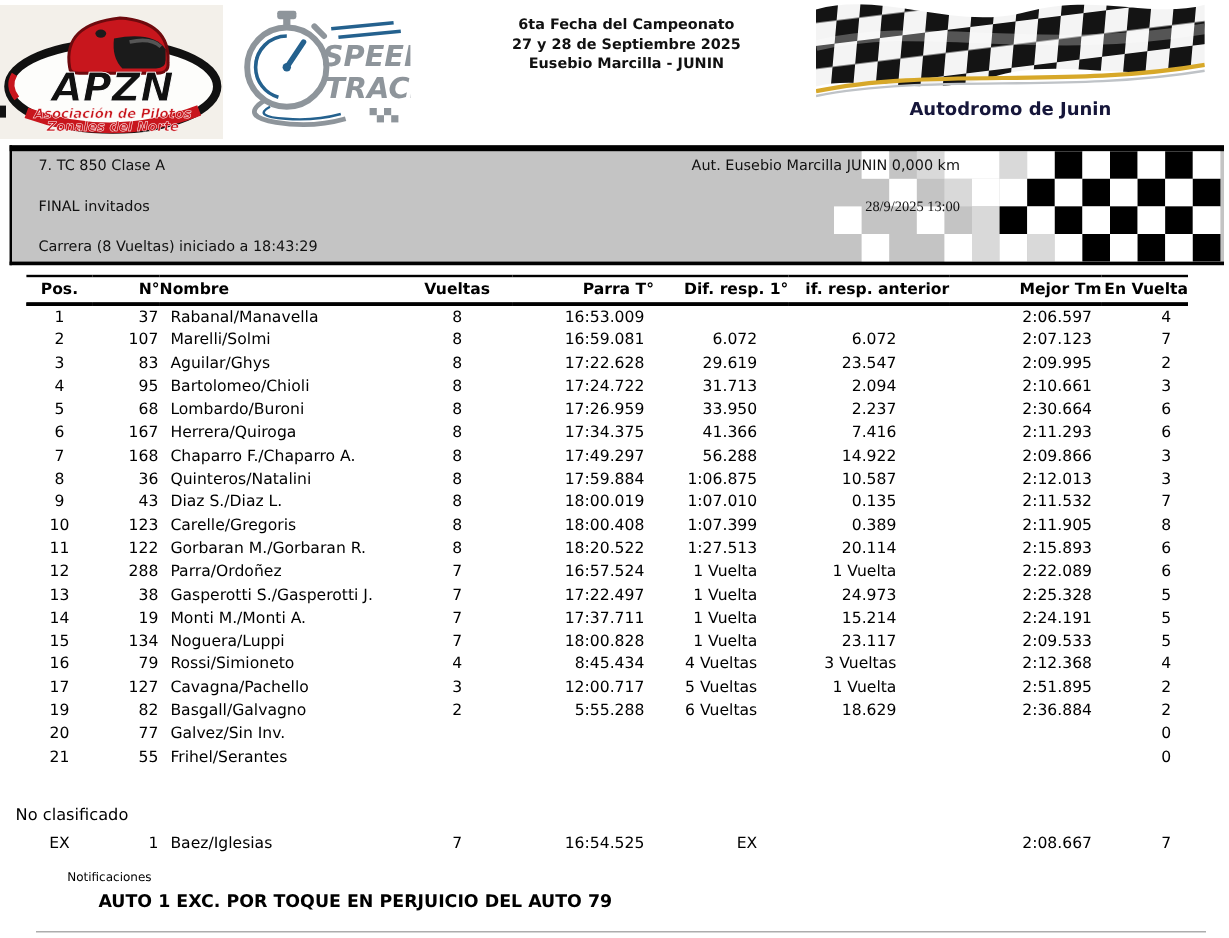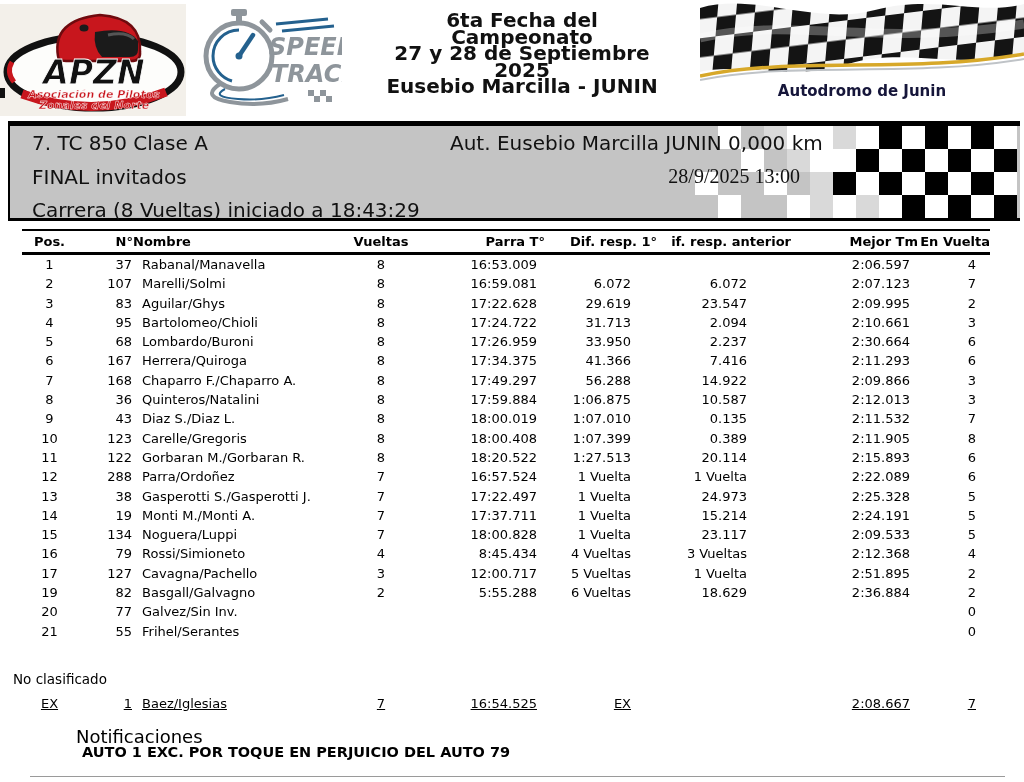--- a/index.html
+++ b/index.html
@@ -3,66 +3,66 @@
 <meta charset="utf-8">
 <style>
   html,body{margin:0;padding:0;background:#fff;}
   .page{position:relative;width:1024px;height:782px;background:#fff;overflow:hidden;
         font-family:"DejaVu Sans","Liberation Sans",sans-serif;color:#000;}
 
   
   .apzn{position:absolute;left:0;top:4;top:4px;width:186px;height:112px;}
   .speedtrack{position:absolute;left:192px;top:4px;width:150px;height:106px;}
   .event-title{position:absolute;left:372px;top:12px;width:300px;text-align:center;
-               font-weight:bold;font-size:20px;line-height:16.5px;color:#111;}
-  .flag-wrap{position:absolute;left:700px;top:0;width:324px;height:106px;}
+               font-weight:bold;font-size:12px;line-height:16.5px;color:#111;}
+  .flag-wrap{position:absolute;left:680px;top:0;width:324px;height:106px;}
   .flag-svg{position:absolute;left:0;top:0;}
   .venue-caption{position:absolute;left:0;top:82px;width:324px;text-align:center;
                  font-weight:bold;font-size:15px;color:#16163a;}
   .edge-mark{position:absolute;left:0;top:88px;width:5px;height:10px;background:#111;}
 
   
   .title-band{position:absolute;left:8px;top:121px;width:1012px;height:100px;box-sizing:border-box;
               background:#c4c4c4;border-top:5px solid #000;border-bottom:3px solid #000;
               border-left:2px solid #000;}
-  .band-text{position:absolute;font-size:20px;color:#111;z-index:2;white-space:nowrap;}
+  .band-text{position:absolute;font-size:12px;color:#111;z-index:2;white-space:nowrap;}
   .bt-l1{left:22px;top:5px;}
   .bt-r1{left:440px;top:5px;width:350px;text-align:right;}
   .bt-l2{left:22px;top:39px;}
   .bt-r2{left:440px;top:39px;width:350px;text-align:right;font-family:Liberation Serif, serif;}
   .bt-l3{left:22px;top:72px;}
   .band-checker{position:absolute;left:662px;top:0;width:350px;height:92px;overflow:hidden;z-index:1;}
   .chk{position:absolute;width:23px;height:23px;}
 
   
   .results-wrap{position:absolute;left:22px;top:229px;width:968px;}
   table.results{border-collapse:collapse;table-layout:fixed;width:968px;}
   table.results th{border-top:2px solid #000;border-bottom:3px solid #000;
                    font-size:13px;font-weight:bold;padding:3px 0 3px 0;white-space:nowrap;}
   table.results td{font-size:13px;line-height:19.3px;padding-top:0;padding-bottom:0;white-space:nowrap;overflow:hidden;}
-  table.nc{border-collapse:collapse;table-layout:fixed;width:968px;text-decoration:underline;}
+  table.nc{border-collapse:collapse;table-layout:fixed;width:968px;}
   table.nc td{font-size:13px;line-height:19.3px;white-space:nowrap;overflow:hidden;}
   col.c0{width:55px;}col.c1{width:56px;}col.c2{width:202px;}col.c3{width:92px;}
   col.c4{width:118px;}col.c5{width:112px;}col.c6{width:134px;}col.c7{width:127px;}col.c8{width:72px;}
   .c0{text-align:center;}
   .c1{text-align:right;}
   .c2{text-align:left;padding-left:9px;}
   .c3{text-align:center;}
   .c4{text-align:right;padding-right:8px;}
   .c5{text-align:right;padding-right:26px;}
   .c6{text-align:right;padding-right:44px;}
   .c7{text-align:right;padding-right:8px;}
   .c8{text-align:right;padding-right:14px;}
   th.c4{padding-right:2px;}th.c5{padding-right:6px;}th.c6{padding-right:2px;}
   th.c7{padding-right:0;}th.c8{padding-right:0;}
 
   
   .nc-label{position:absolute;left:13px;top:671px;font-size:13.5px;}
   .nc-wrap{position:absolute;left:22px;top:693px;width:968px;}
-  .notif-label{position:absolute;left:76px;top:726px;font-size:18px;}
+  .notif-label{position:absolute;left:56px;top:726px;font-size:10px;}
   .notif-item{position:absolute;left:82px;top:744px;font-size:14.5px;font-weight:bold;}
   .bottom-rule{position:absolute;left:30px;top:776px;width:975px;height:1px;background:#9a9a9a;}
 </style>
 </head>
 <body>
 
 <div class="page">
 
   <svg class="apzn" viewBox="0 0 186 112" xmlns="http://www.w3.org/2000/svg">
     <rect width="186" height="112" fill="#f3f0ea"></rect>

